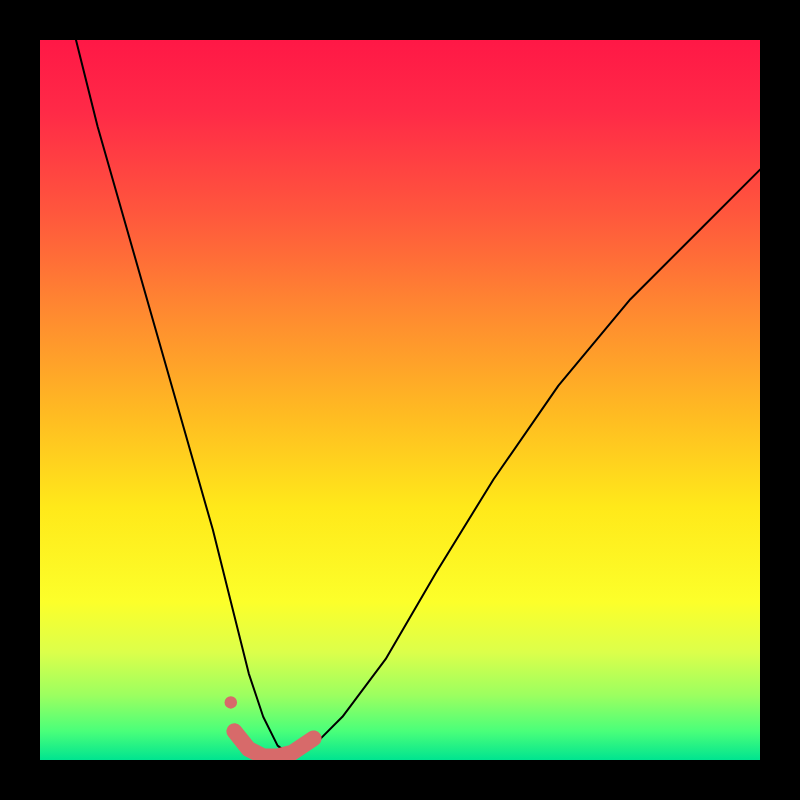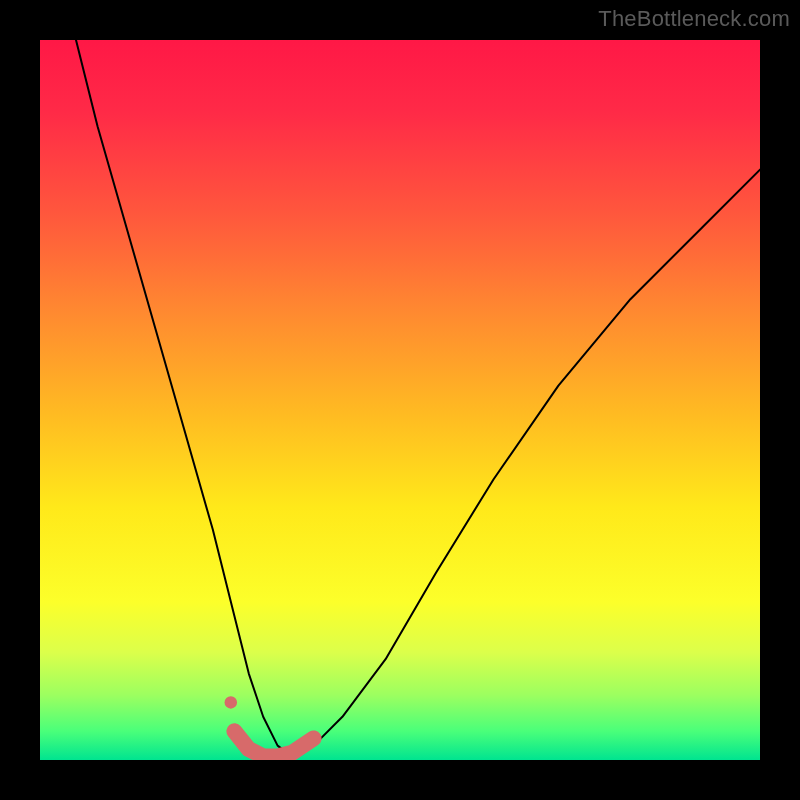--- a/index.html
+++ b/index.html
@@ -50,21 +50,20 @@
     position: absolute;
     inset: 0;
     width: 100%;
     height: 100%;
   }
 </style>
 </head>
 <body>
 
 <div class="frame">
-  <div class="watermark">TheBottleneck.com</div>
   <div class="plot">
     <svg class="curve" viewBox="0 0 720 720" preserveAspectRatio="none">
       <g id="series-layer">
           <path d="M36.0 0.0 L57.6 86.4 L86.4 187.2 L115.2 288.0 L144.0 388.8 L172.8 489.6 L194.4 576.0 L208.8 633.6 L223.2 676.8 L237.6 705.6 L252.0 716.4 L273.6 705.6 L302.4 676.8 L345.6 619.2 L396.0 532.8 L453.6 439.2 L518.4 345.6 L590.4 259.2 L662.4 187.2 L720.0 129.6" fill="none" stroke="#000000" stroke-width="2" stroke-linecap="round" stroke-linejoin="round"></path>
           <path d="M194.4 691.2 L208.8 709.2 L223.2 716.4 L237.6 716.4 L252.0 712.8 L273.6 698.4" fill="none" stroke="#d76a6a" stroke-width="16" stroke-linecap="round" stroke-linejoin="round"></path>
           <circle cx="190.8" cy="662.4" r="6.25" fill="#d76a6a"></circle>
         </g>
     </svg>
   </div>
 </div>

